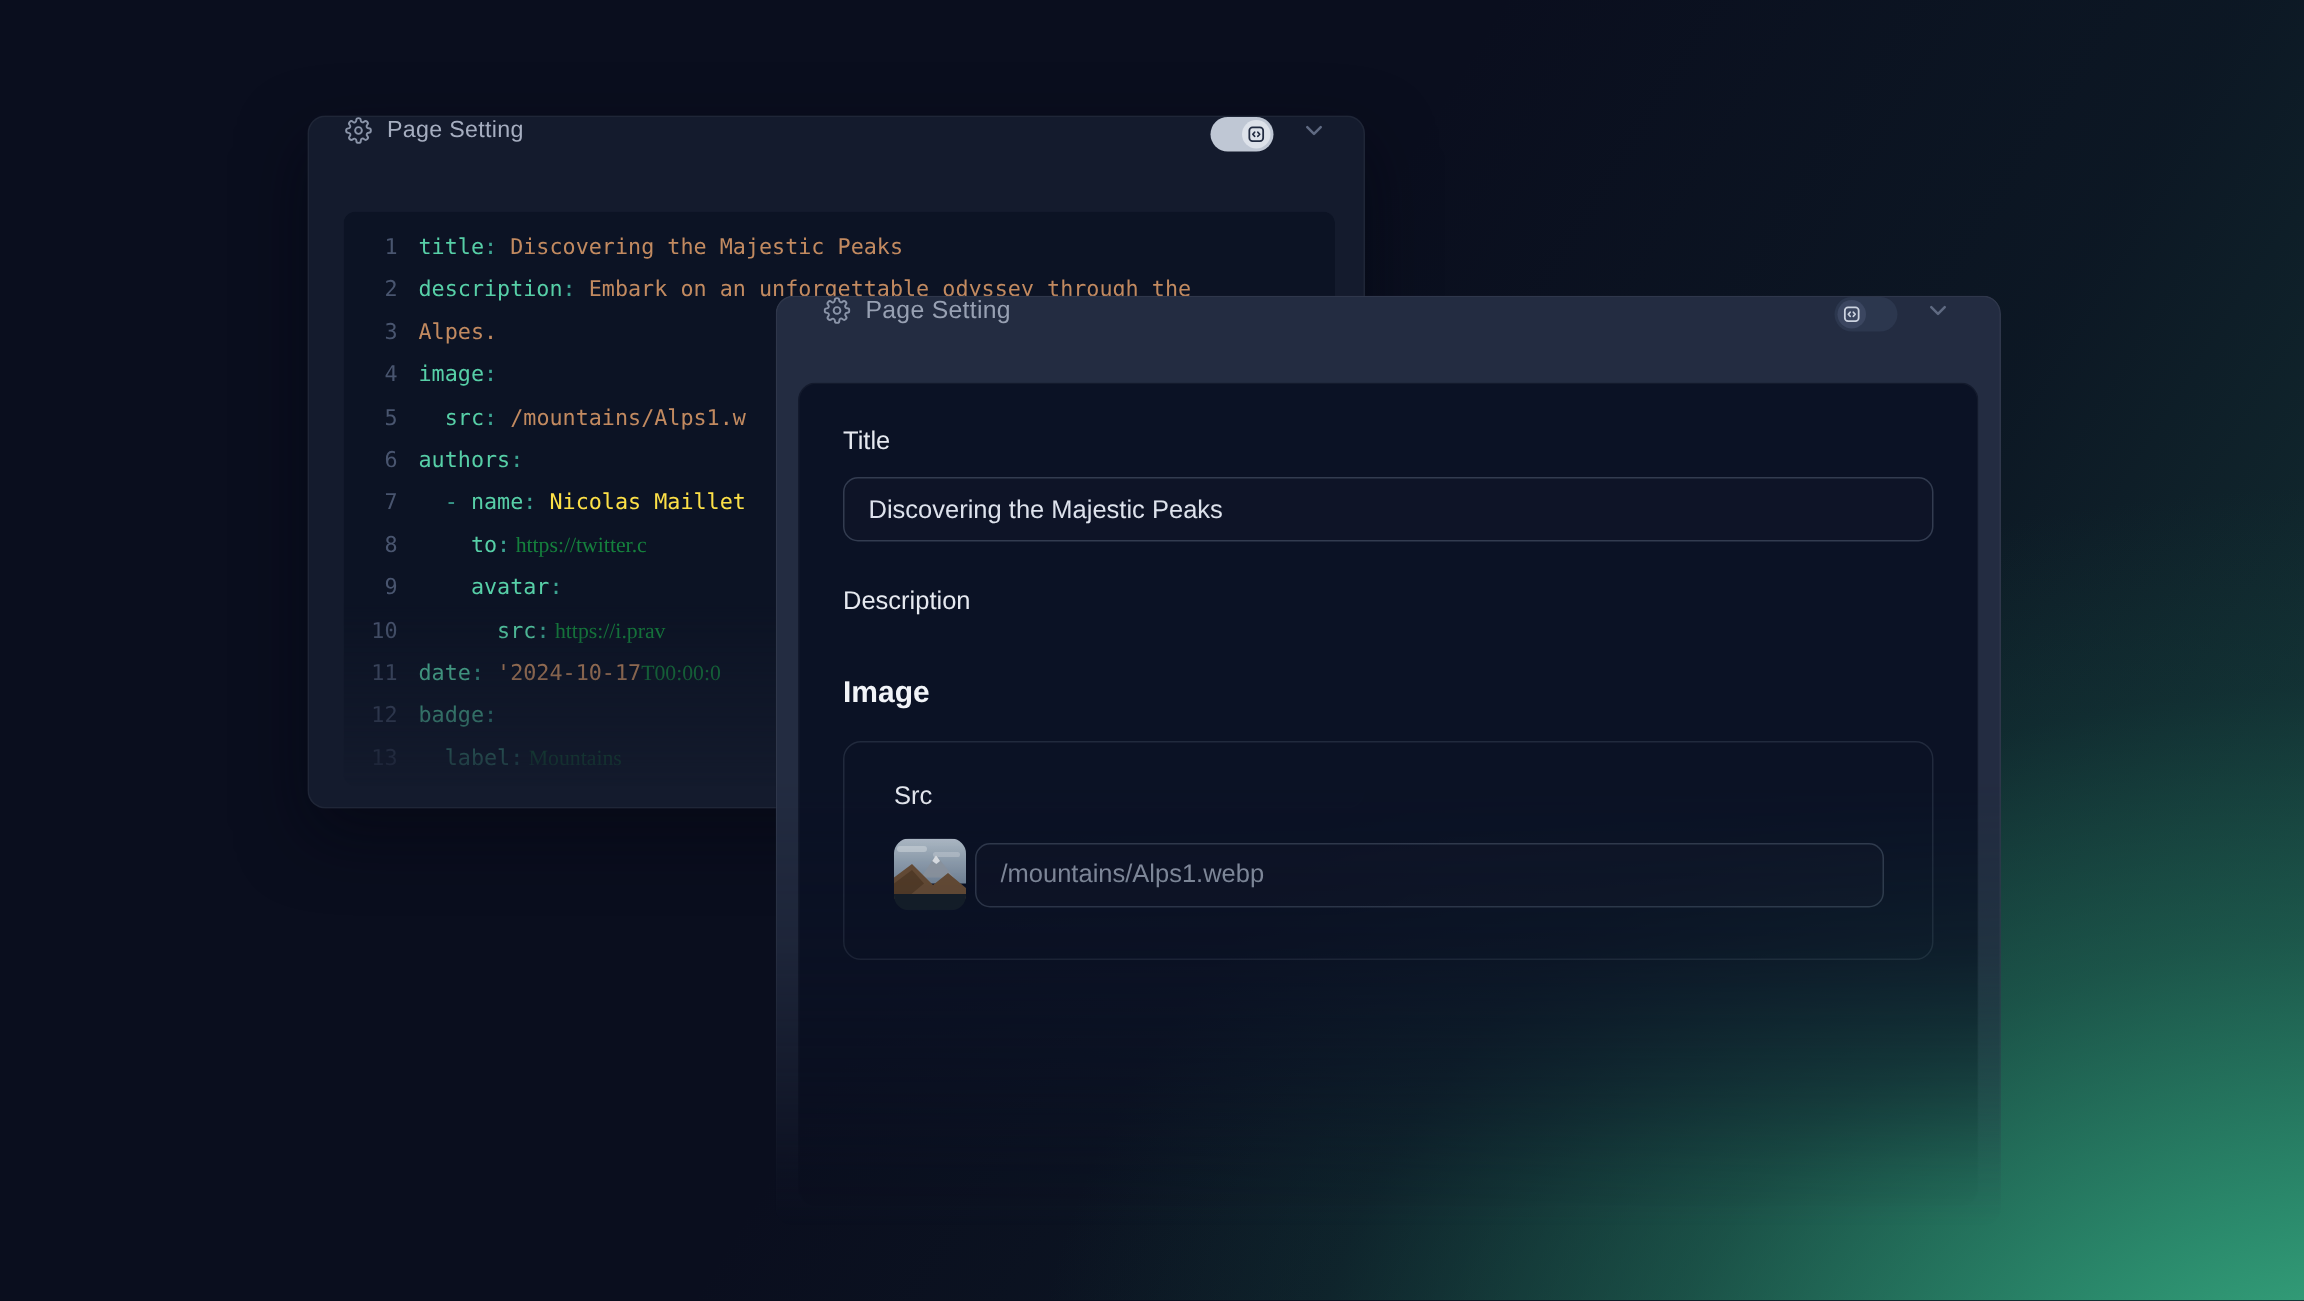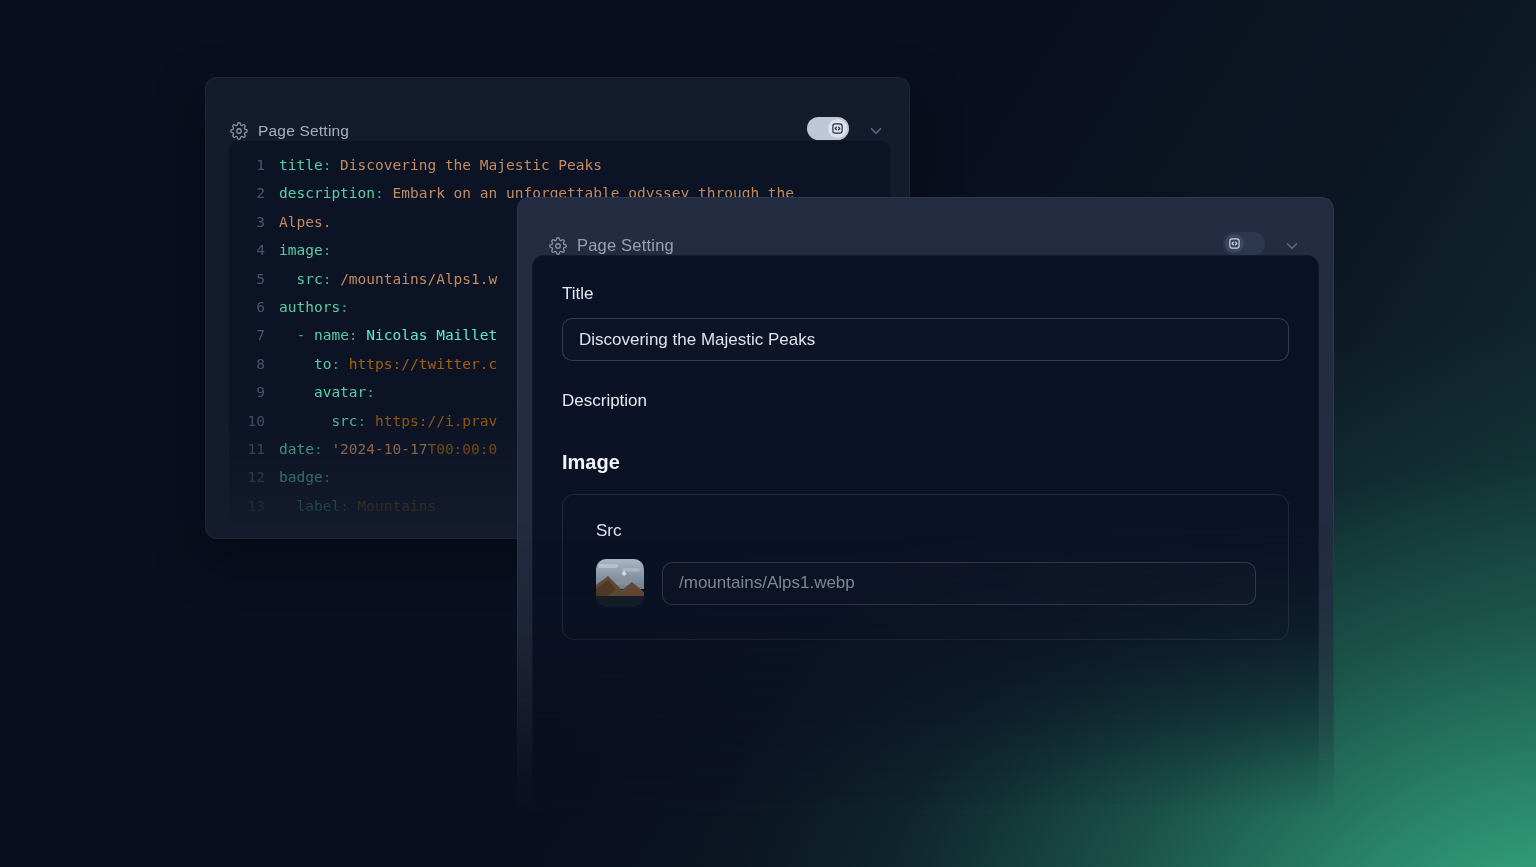--- a/index.html
+++ b/index.html
@@ -16,21 +16,21 @@
         rgba(47,154,118,0.85) 20%,
         rgba(36,120,95,0.55) 42%,
         rgba(22,72,66,0.28) 62%,
         rgba(10,16,30,0) 78%),
       linear-gradient(302deg, rgba(46,150,112,0.30) 0%, rgba(28,90,78,0.12) 28%, rgba(10,14,30,0) 52%),
       #0a0e1e;
   }
 
   
   .panel{position:absolute;border-radius:12px;}
-  .panel-header{display:flex;align-items:flex-end;padding:0 24px;}
+  .panel-header{display:flex;align-items:flex-start;padding:0 24px;}
   .gear-icon{width:18px;height:18px;color:#8a94a8;flex:0 0 auto;}
   .panel-title{margin-left:10px;font-size:15.5px;font-weight:500;letter-spacing:.2px;}
   .header-spacer{flex:1;}
   .chevron-icon{width:18px;height:18px;color:#5f6a82;margin-left:18px;cursor:pointer;}
 
   .toggle{position:relative;width:42px;height:23px;border-radius:12px;cursor:pointer;flex:0 0 auto;}
   .toggle .knob{
     position:absolute;top:2px;width:19px;height:19px;border-radius:50%;
     display:flex;align-items:center;justify-content:center;
   }
@@ -54,22 +54,22 @@
     font-family:"DejaVu Sans Mono", monospace;font-size:14.5px;
     padding-top:10px;overflow:hidden;white-space:pre;cursor:text;
     -webkit-mask-image:linear-gradient(to bottom,#000 68%,rgba(0,0,0,0.45) 88%,rgba(0,0,0,0.08) 100%);
     mask-image:linear-gradient(to bottom,#000 68%,rgba(0,0,0,0.45) 88%,rgba(0,0,0,0.08) 100%);
   }
   .code-row{display:flex;height:28.4px;line-height:28.4px;}
   .code-num{width:36px;flex:0 0 auto;text-align:right;padding-right:14px;color:#49556f;user-select:none;}
   .tk-key{color:#57cfa7;}
   .tk-colon{color:#3ca391;}
   .tk-val{color:#c28a60;}
-  .tk-val2{color:#5eead4;}
-  .tk-muted{color:#a16207;}
+  .tk-val2{color:#fde047;}
+  .tk-muted{color:#15803d;font-family:Liberation Serif, serif;}
   .tk-plain{color:#8b93a5;}
 
   
   .panel.front{
     left:517px;top:197px;width:815px;height:618px;
     background:#232c41;border:1px solid rgba(255,255,255,0.055);
     box-shadow:-32px 26px 70px rgba(2,6,16,0.6);
     -webkit-mask-image:linear-gradient(to bottom,#000 52%,rgba(0,0,0,0.78) 70%,rgba(0,0,0,0.42) 84%,rgba(0,0,0,0.12) 94%,transparent 100%);
     mask-image:linear-gradient(to bottom,#000 52%,rgba(0,0,0,0.78) 70%,rgba(0,0,0,0.42) 84%,rgba(0,0,0,0.12) 94%,transparent 100%);
   }
@@ -92,21 +92,21 @@
   .section-heading{color:#f2f4f8;font-size:20px;font-weight:700;margin:40px 0 20px 0;}
   .group-box{
     border:1px solid rgba(151,165,189,0.16);border-radius:12px;
     padding:26px 32px 32px 33px;
   }
   .src-row{display:flex;align-items:center;margin-top:18px;}
   .thumb{
     width:48px;height:48px;border-radius:10px;overflow:hidden;flex:0 0 auto;cursor:pointer;
   }
   .thumb svg{display:block;width:48px;height:48px;}
-  .src-input-wrap{flex:1;margin-left:18px;}
+  .src-input-wrap{flex:1;margin-left:6px;}
   .src-input{color:#8d97a9;}
 </style>
 </head>
 <body>
 
 <div class="bg-glow"></div>
 
 <section class="panel back">
   <div class="panel-header">
     <svg class="gear-icon" viewBox="0 0 24 24" fill="none" stroke="currentColor" stroke-width="1.7" stroke-linecap="round" stroke-linejoin="round">

